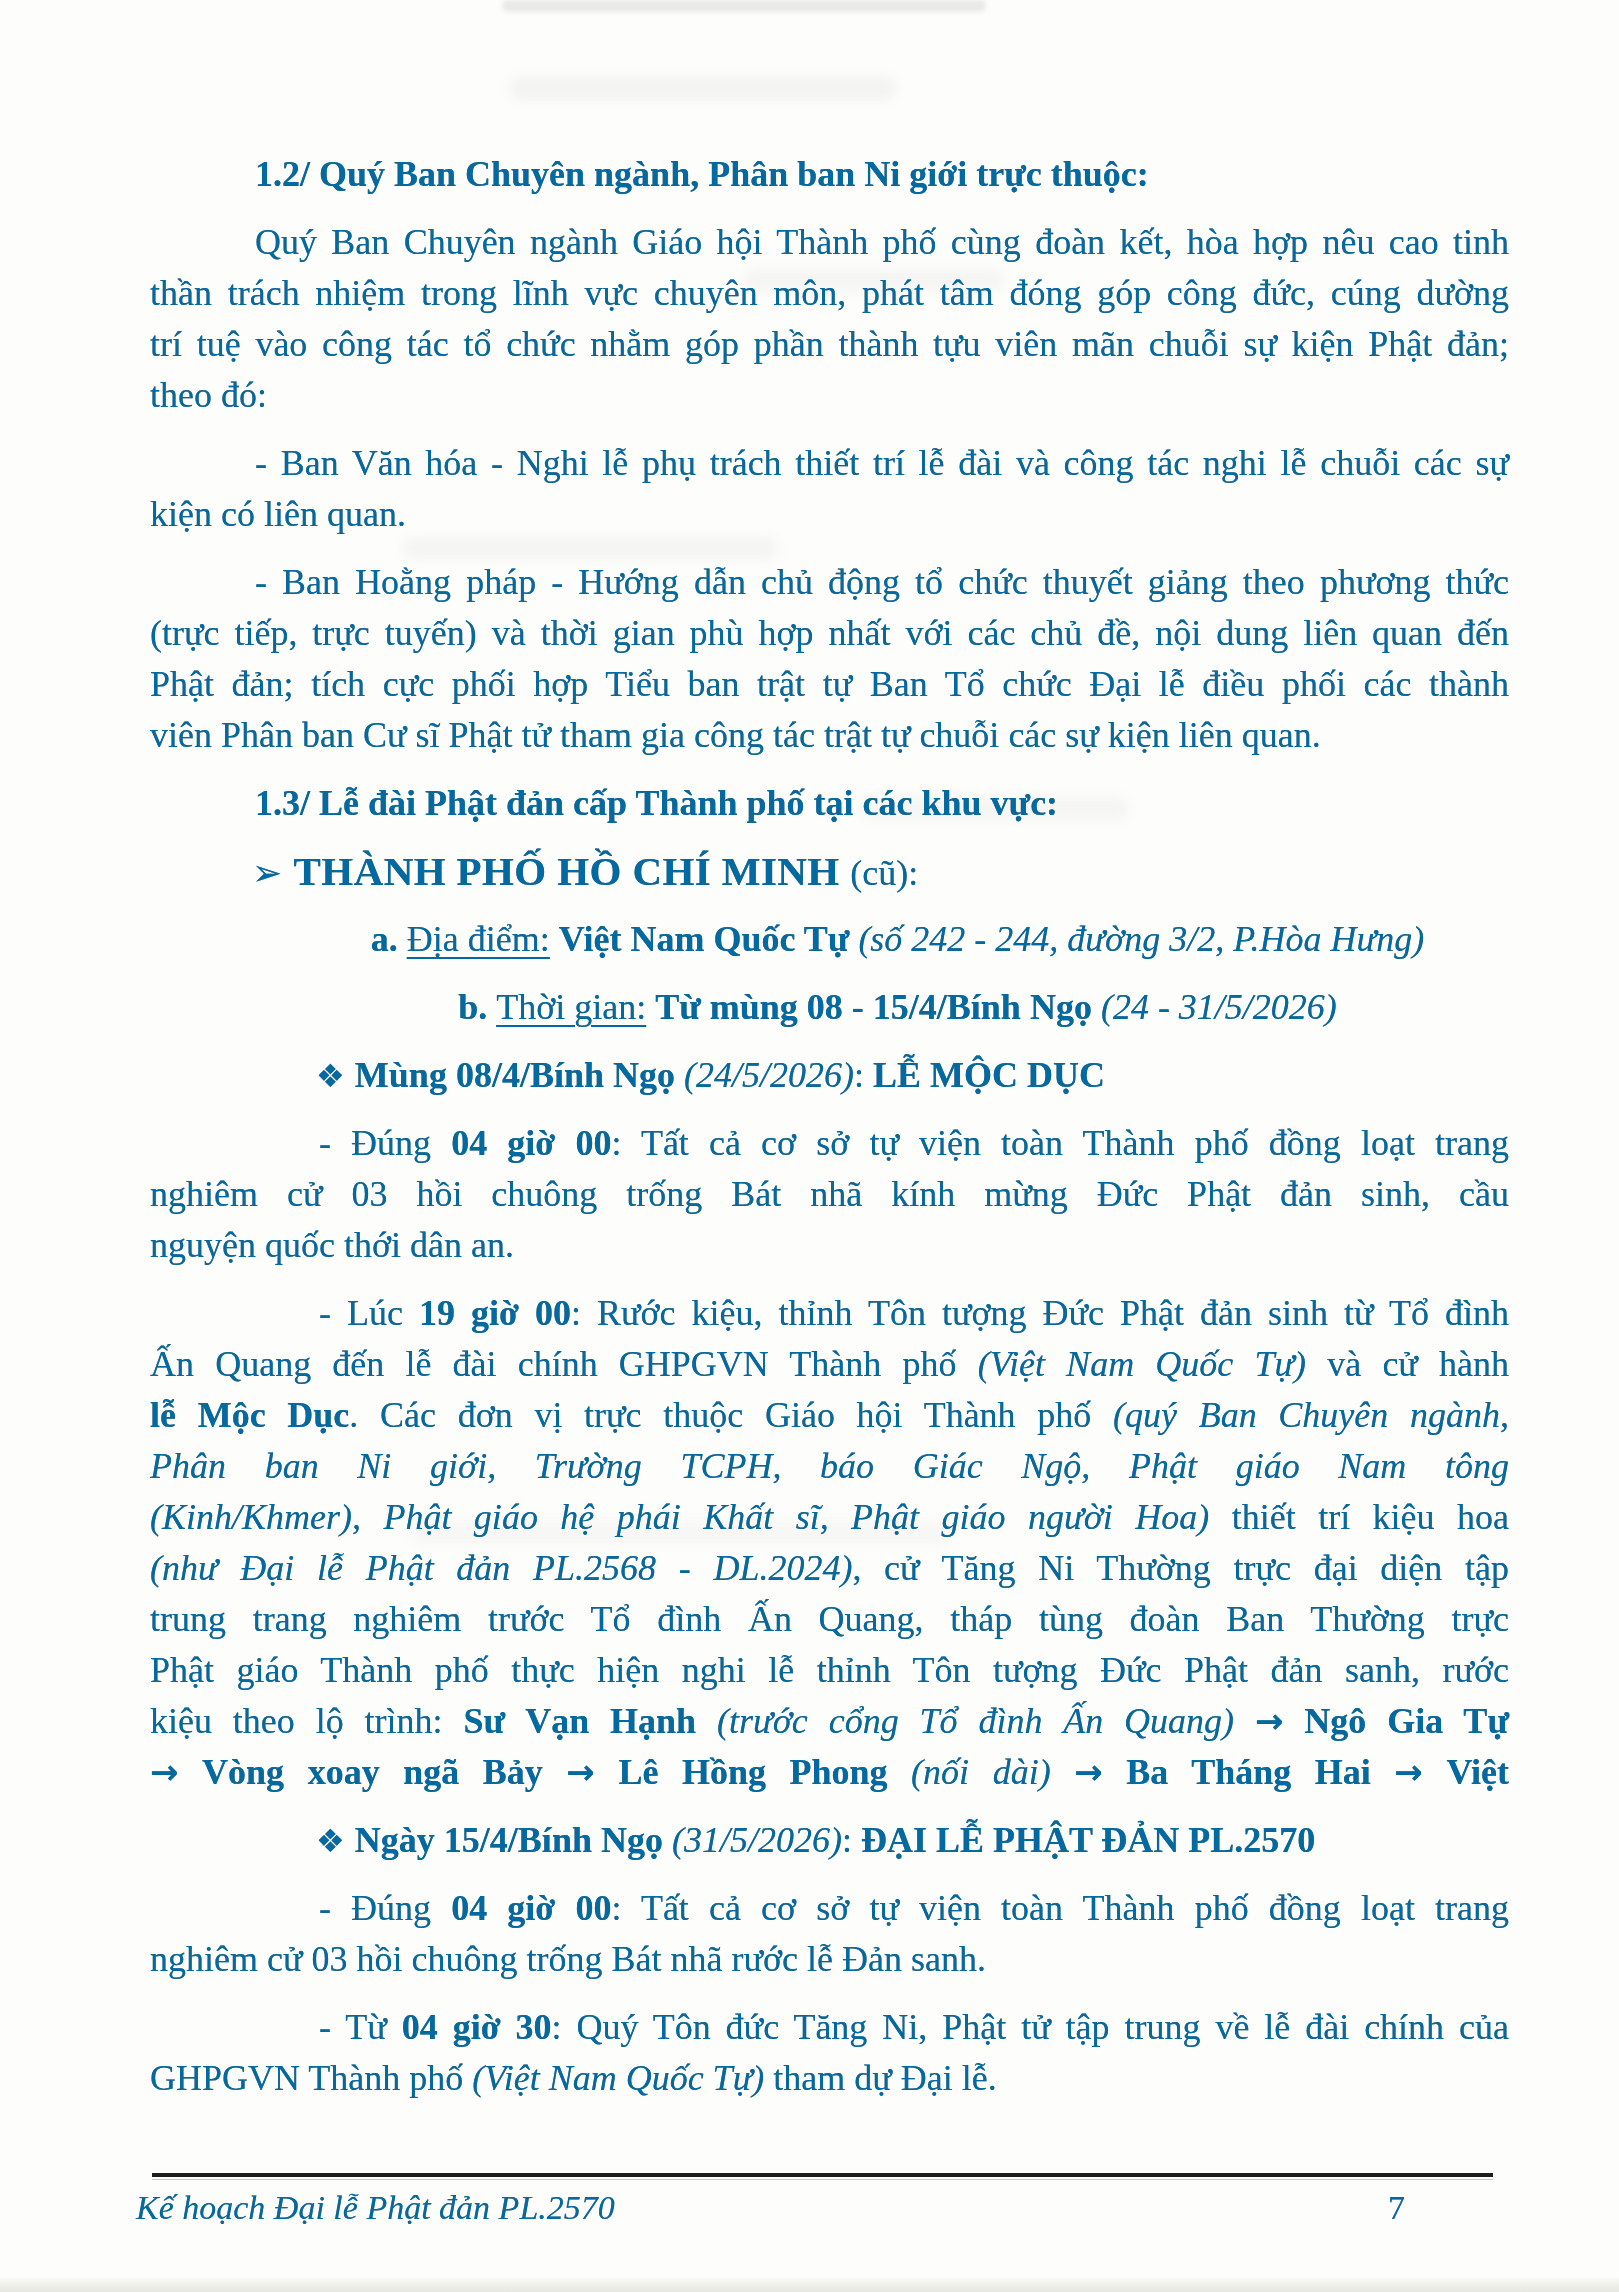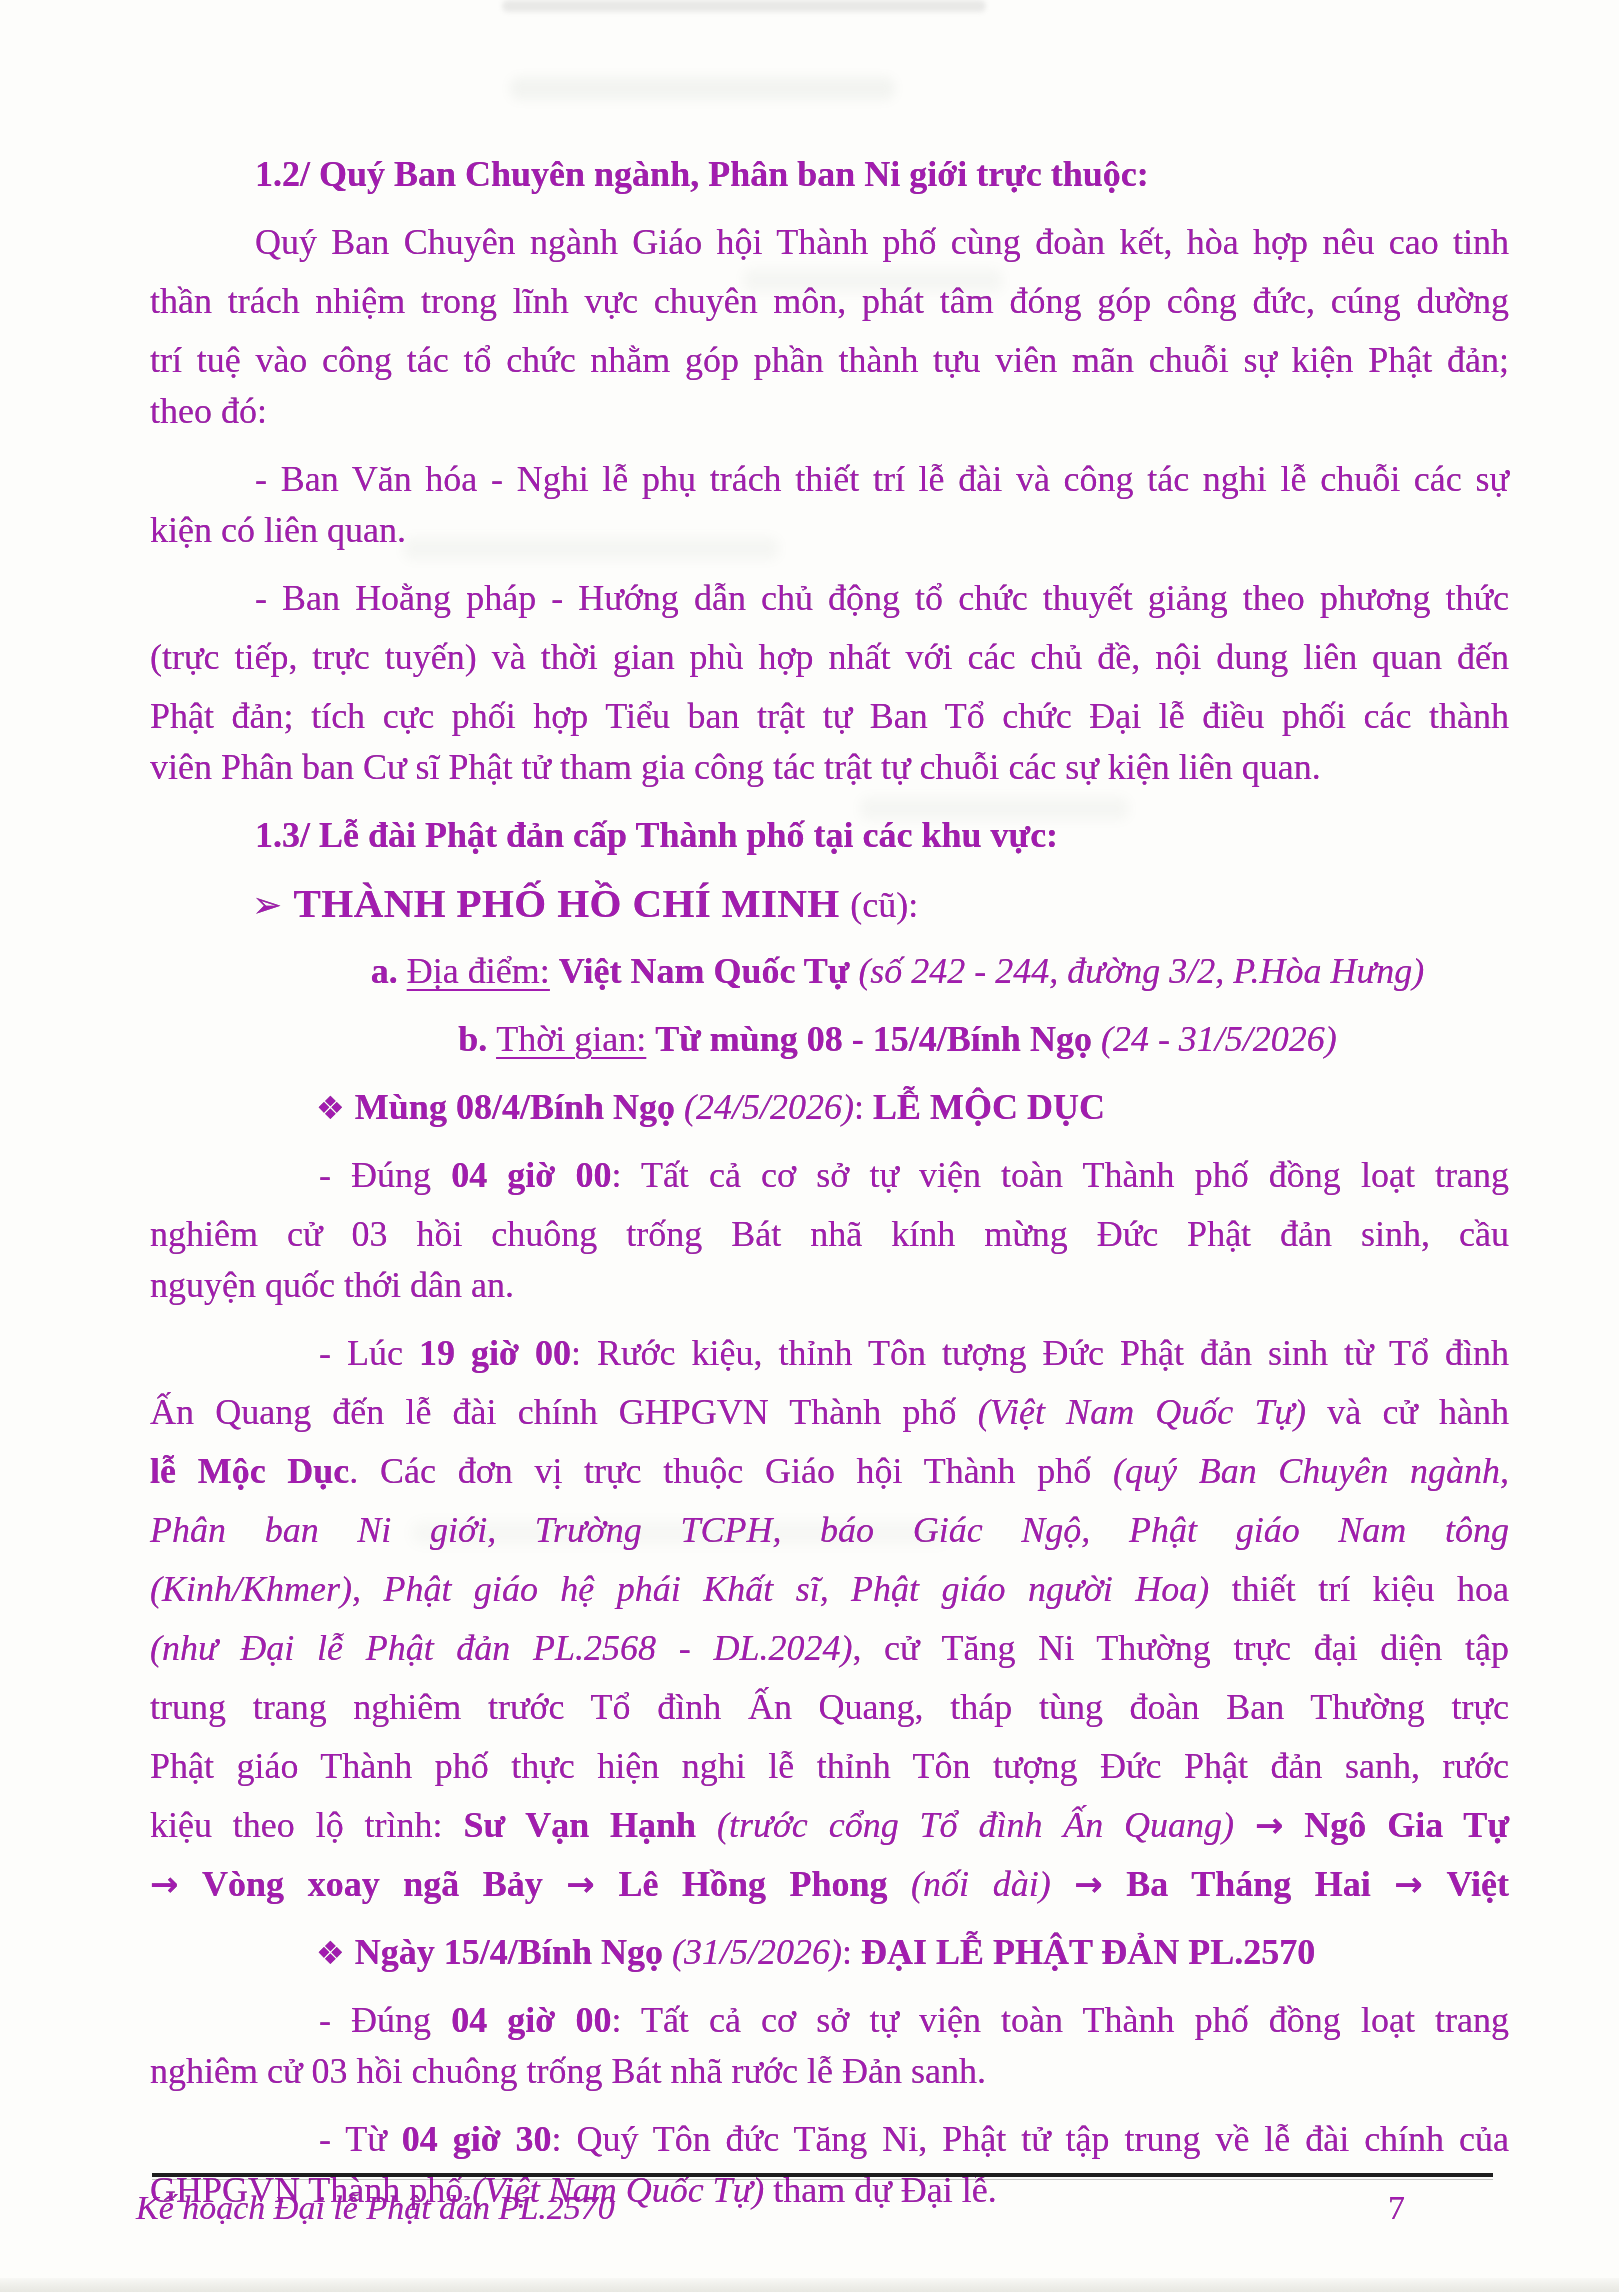--- a/index.html
+++ b/index.html
@@ -2,30 +2,30 @@
 <html style="font-size:14.3px"><head>
 <meta charset="utf-8">
 <style>
   html,body{margin:0;padding:0;background:#ffffff;}
   .page{
     position:relative;
     width:1619px;height:2293px;
     background:#fdfdfb;
     overflow:hidden;
     font-family:"Liberation Serif","DejaVu Serif",serif;
-    color:#a21caf;
+    color:#0369a1;
   }
   .content{
     position:absolute;left:150px;top:149px;width:1359px;
     font-size:36px;line-height:51px;
     text-shadow:0 0 0.6px rgba(20,20,20,0.55);
   }
   .blk{margin:0 0 17px 0;}
   .ln{height:51px;}
-  .just{text-align:justify;text-align-last:justify;margin-top:8px;}
+  .just{text-align:justify;text-align-last:justify;}
   .b-para .ln:first-child{text-indent:105px;}
   .b-heading .ln:first-child{text-indent:105px;}
   .b-item .ln:first-child{text-indent:136px;text-align:center;}
   .b-pointer .ln:first-child{text-indent:102px;}
   .b-diamond .ln:first-child{text-indent:166px;}
   .b-sub .ln:first-child{text-indent:169px;}
   .bold{font-weight:700;}
   .it{font-style:italic;}
   .u{text-decoration:underline;text-underline-offset:6.3px;text-decoration-thickness:2.2px;}
   .cap{font-size:41px;letter-spacing:0.4px;}

